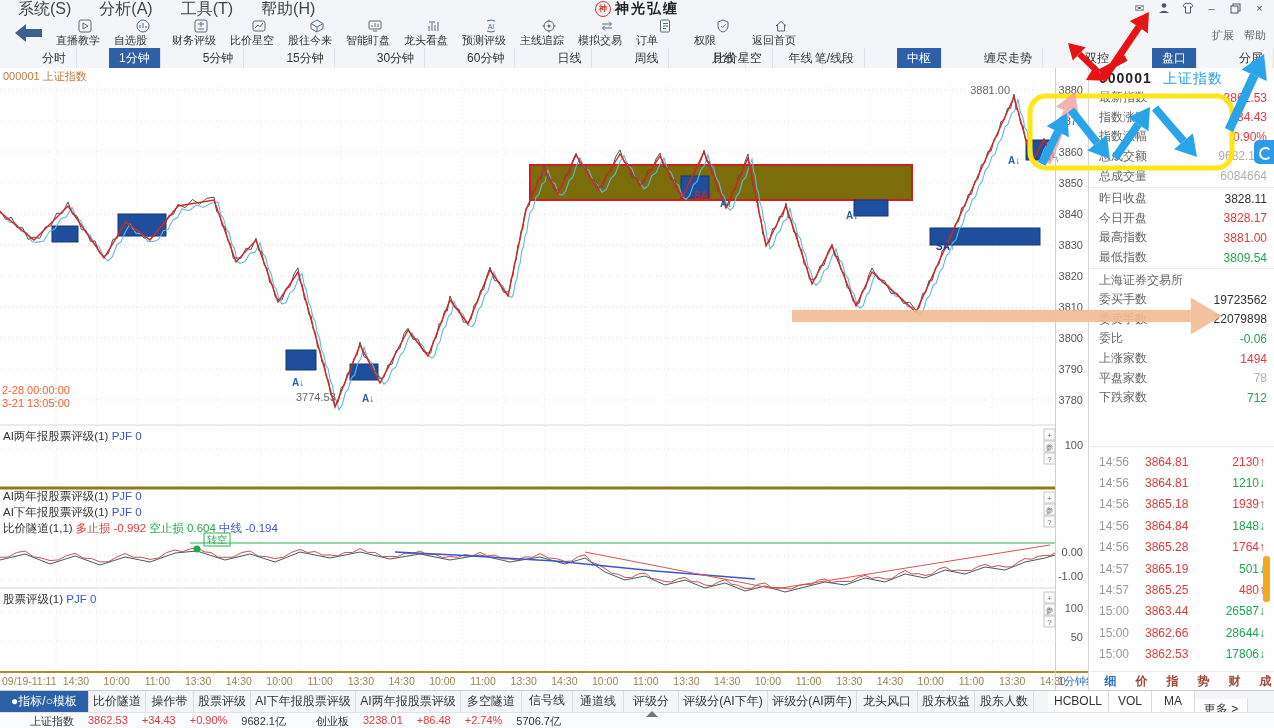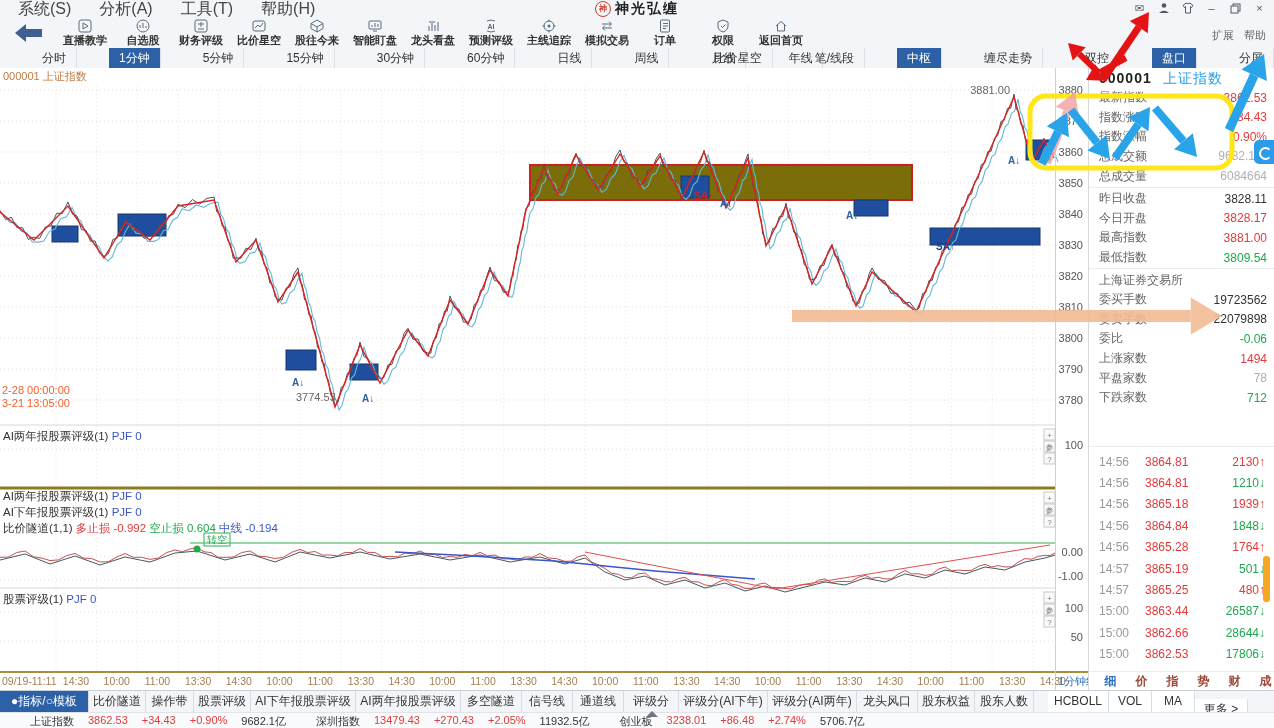--- a/index.html
+++ b/index.html
@@ -12,21 +12,21 @@
   #app-title{position:absolute;left:50%;top:0px;transform:translateX(-50%);display:flex;align-items:center;gap:4px;
              font-size:14px;font-weight:bold;color:#222;letter-spacing:2px;}
   #logo{display:inline-block;width:14px;height:14px;border:1.5px solid #d03a2a;border-radius:50%;
         color:#d03a2a;font-size:8px;line-height:13px;text-align:center;font-weight:bold;letter-spacing:0;}
   #win-buttons{position:absolute;right:6px;top:1px;display:flex;gap:7px;}
   .winbtn{width:17px;height:14px;display:flex;align-items:center;justify-content:center;color:#555;font-size:11px;}
   
   #toolbar{position:absolute;left:0;top:17px;width:1274px;height:31px;background:#f3f5f8;border-bottom:1px solid #dfe3e9;}
   #back{position:absolute;left:14px;top:6px;width:30px;height:20px;}
   #tool-buttons{position:absolute;left:56px;top:0;display:flex;}
-  .toolbtn{width:58px;height:31px;display:flex;flex-direction:column;align-items:center;justify-content:flex-start;padding-top:1px;font-weight:bold;}
+  .toolbtn{width:58px;height:31px;display:flex;flex-direction:column;justify-content:flex-start;padding-top:1px;}
   .toolbtn .ticon{height:16px;display:flex;align-items:center;justify-content:center;}
   .toolbtn .tlabel{font-size:11px;color:#333;line-height:13px;white-space:nowrap;}
   #quick-links{position:absolute;right:8px;top:11px;display:flex;gap:10px;font-size:11px;color:#666;}
   
   #tabrow{position:absolute;left:0;top:48px;width:1274px;height:20px;background:#f3f5f8;border-bottom:1px solid #d8dde4;}
   #period-tabs{position:absolute;left:0;top:0;height:20px;display:flex;}
   #mode-tabs{position:absolute;right:0;top:0;height:20px;display:flex;}
   .tab{height:20px;line-height:20px;text-align:center;font-size:12px;color:#333;border-right:1px solid #dde2e8;padding:0 10px;white-space:nowrap;margin-left:32px;}
   .tab.active{background:#2d61a7;color:#fff;}
   
@@ -548,21 +548,21 @@
   </div>
 
   <div id="bottom-tabs">
       <div class="btab active" style="width: 88px;">●指标/○模板</div>
       <div class="btab" style="width: 56px;">比价隧道</div>
       <div class="btab" style="width: 47px;">操作带</div>
       <div class="btab" style="width: 56px;">股票评级</div>
       <div class="btab" style="width: 104px;">AI下年报股票评级</div>
       <div class="btab" style="width: 104px;">AI两年报股票评级</div>
       <div class="btab" style="width: 60px;">多空隧道</div>
-      <div class="btab" style="width: 50px;">信号线</div>
+      <div class="btab" style="width: 50px; font-family: Liberation Mono, monospace;">信号线</div>
       <div class="btab" style="width: 50px;">通道线</div>
       <div class="btab" style="width: 54px;">评级分</div>
       <div class="btab" style="width: 88px;">评级分(AI下年)</div>
       <div class="btab" style="width: 88px;">评级分(AI两年)</div>
       <div class="btab" style="width: 60px;">龙头风口</div>
       <div class="btab" style="width: 56px;">股东权益</div>
       <div class="btab" style="width: 58px;">股东人数</div>
       <div class="btab-gap"></div>
       <div class="btab" style="width: 60px; background: rgb(255, 255, 255);">HCBOLL</div>
       <div class="btab" style="width: 42px; background: rgb(255, 255, 255);">VOL</div>
@@ -572,27 +572,20 @@
   <div id="tabscroll-notch"></div>
 
   <div id="statusbar">
     <div id="status-groups" style="display:flex;">
         <div class="sgroup">
           <span class="sname">上证指数</span>
           <span class="sred">3862.53</span>
           <span class="sred">+34.43</span>
           <span class="sred">+0.90%</span>
           <span class="samt">9682.1亿</span>
-        </div>
-        <div class="sgroup">
-          <span class="sname">深圳指数</span>
-          <span class="sred">13479.43</span>
-          <span class="sred">+270.43</span>
-          <span class="sred">+2.05%</span>
-          <span class="samt">11932.5亿</span>
         </div>
         <div class="sgroup">
           <span class="sname">创业板</span>
           <span class="sred">3238.01</span>
           <span class="sred">+86.48</span>
           <span class="sred">+2.74%</span>
           <span class="samt">5706.7亿</span>
         </div>
       </div>
   </div>

